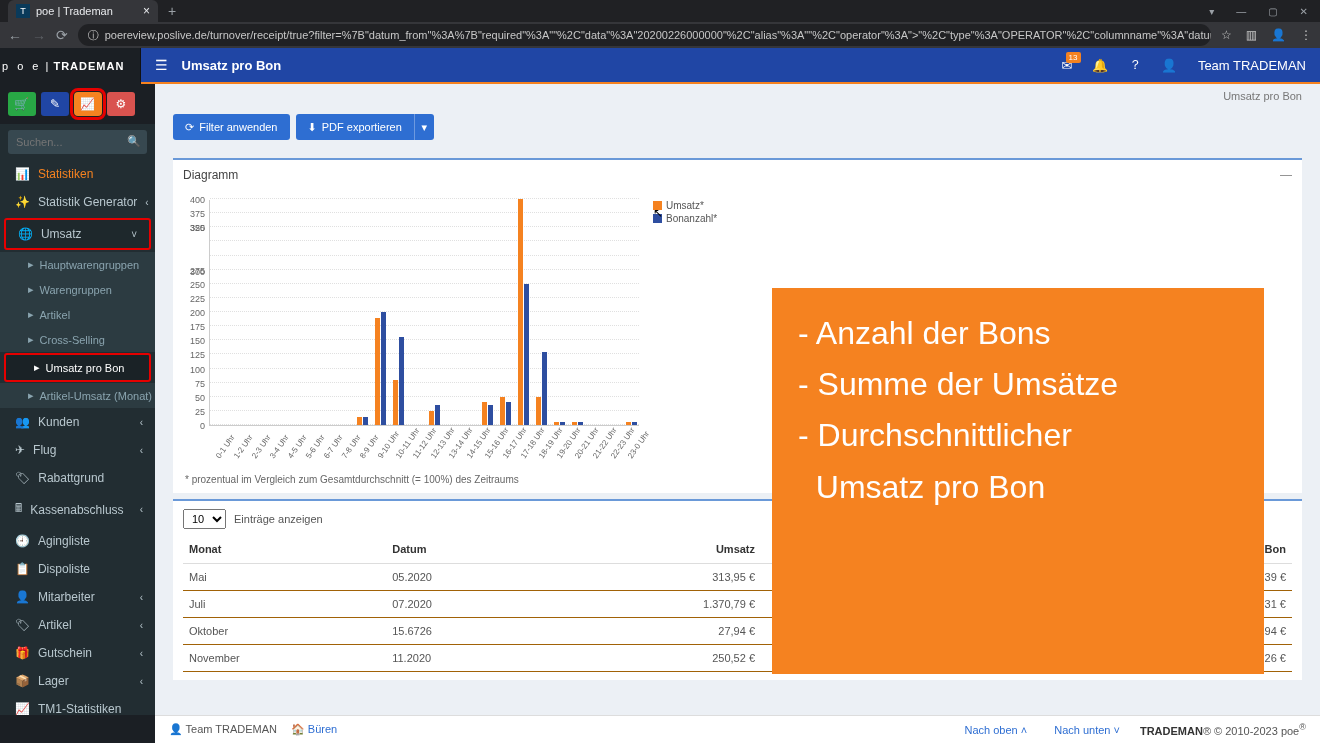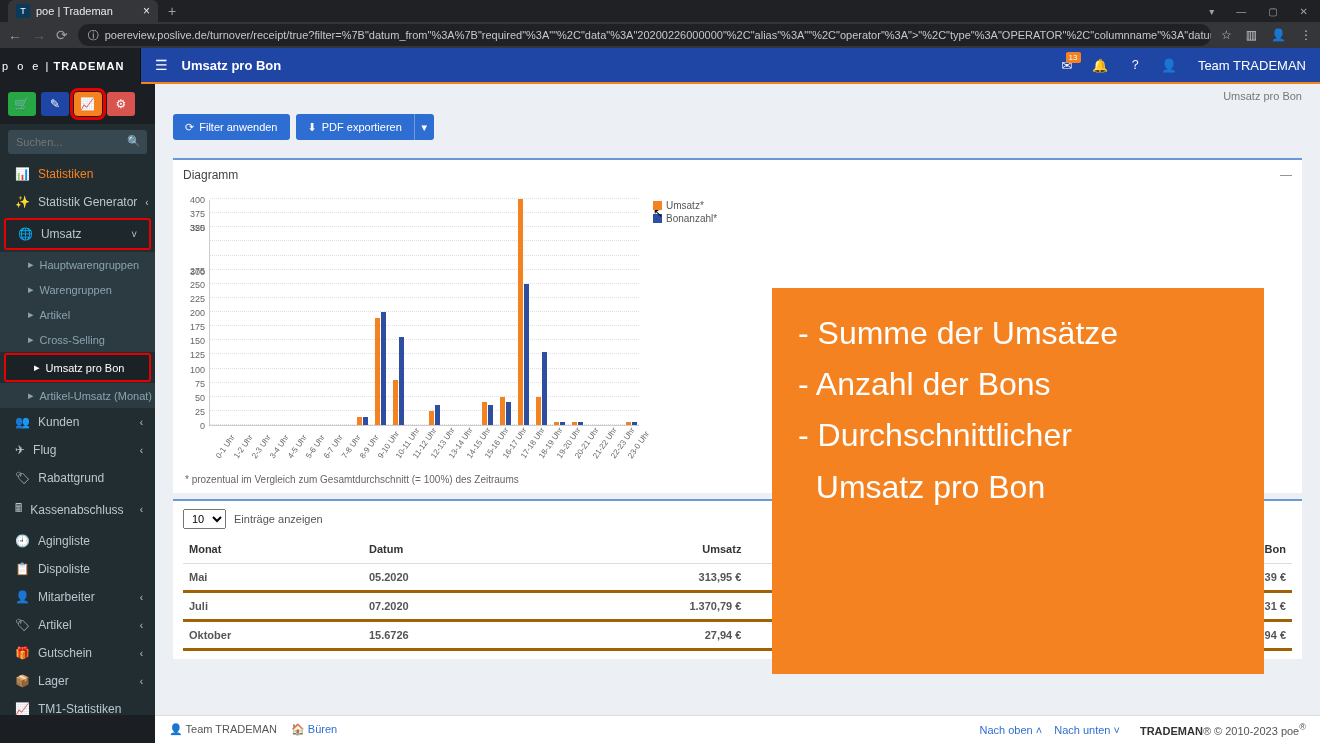--- a/index.html
+++ b/index.html
@@ -86,25 +86,25 @@
 
 .overlay-box { position:absolute; top:204px; right:56px; width:492px; height:386px; background:#f58220; color:#fff; padding:20px 26px; font-size:32px; font-weight:300; line-height:1.6; z-index:50;}
 
 
 .table-panel .panel-body { padding:8px 10px; }
 .table-top { display:flex; align-items:center; gap:8px; font-size:11px; color:#555; margin-bottom:6px;}
 .select-small { font-size:11px; padding:2px 4px; }
 table { width:100%; border-collapse:collapse; font-size:11px; }
 th { text-align:left; font-weight:600; color:#333; padding:8px 6px; border-bottom:1px solid #ddd; }
 th.r, td.r { text-align:right; }
-td { padding:7px 6px; border-bottom:3px solid #a16207; color:#555;font-weight:bold; }
+td { padding:7px 6px; border-bottom:1px solid #a16207; color:#555; }
 
 
 .footer { position:fixed; bottom:0; left:155px; right:0; height:28px; background:#fff; border-top:1px solid #ddd; display:flex; align-items:center; padding:0 14px; font-size:11px; color:#555; }
-.footer .links { margin-left:auto; display:flex; gap:12px; color:#2e6ed2; }
+.footer .links { margin-left:auto; display:flex; gap:27px; color:#2e6ed2; }
 .footer .brand { margin-left:20px; }
 .footer .brand b { color:#333; }
 
 
 .cursor-ptr { position:absolute; top:122px; left:498px; font-size:12px; color:#000; z-index:60; pointer-events:none;}
 </style>
 </head>
 <body>
 
 <div class="browser-chrome">
@@ -421,28 +421,35 @@
                 <td class="r">9</td>
                 <td class="r">152,31 €</td>
               </tr>
               <tr>
                 <td>Oktober</td>
                 <td>15.6726</td>
                 <td class="r">27,94 €</td>
                 <td class="r">1</td>
                 <td class="r">27,94 €</td>
               </tr>
+              <tr>
+                <td>November</td>
+                <td>11.2020</td>
+                <td class="r">250,52 €</td>
+                <td class="r">2</td>
+                <td class="r">125,26 €</td>
+              </tr>
             </tbody>
         </table>
       </div>
     </div>
 
     <div class="overlay-box">
+      <div>- Anzahl der Bons</div>
       <div>- Summe der Umsätze</div>
-      <div>- Anzahl der Bons</div>
       <div>- Durchschnittlicher</div>
       <div>&nbsp;&nbsp;Umsatz pro Bon</div>
       <div style="height:18px"></div>
     </div>
 
     <div class="cursor-ptr">↖</div>
   </div>
 </div>
 
 <div class="footer">

